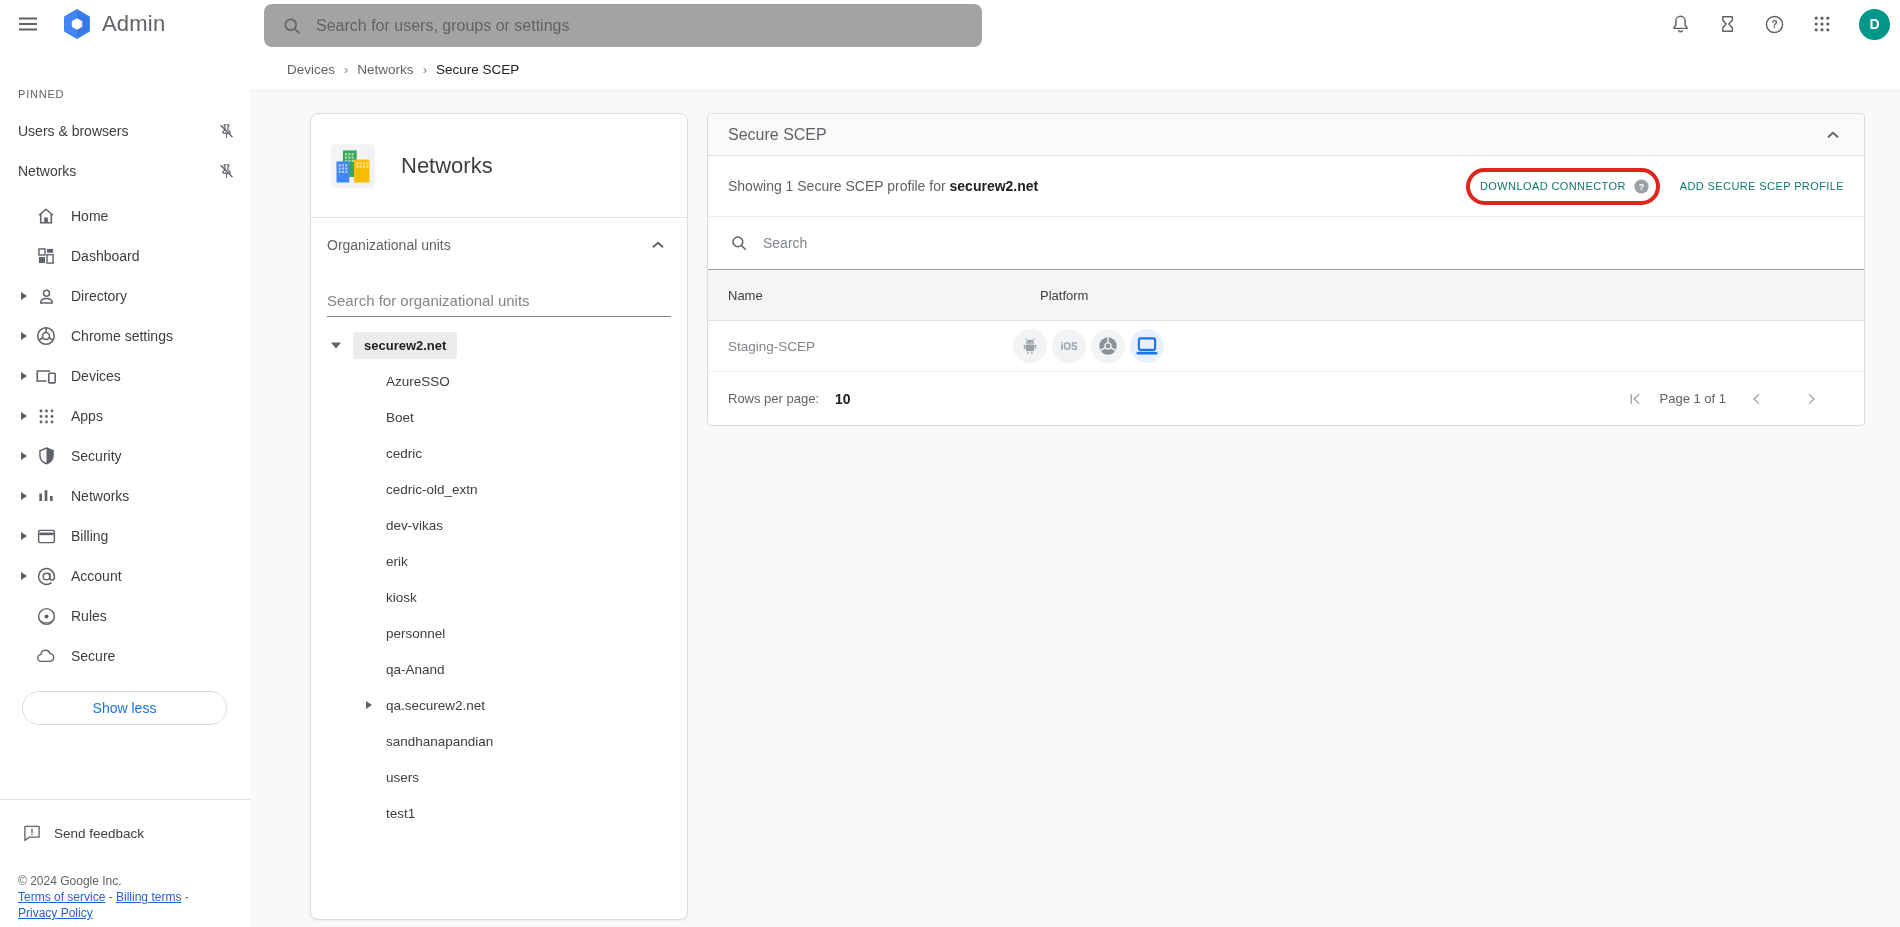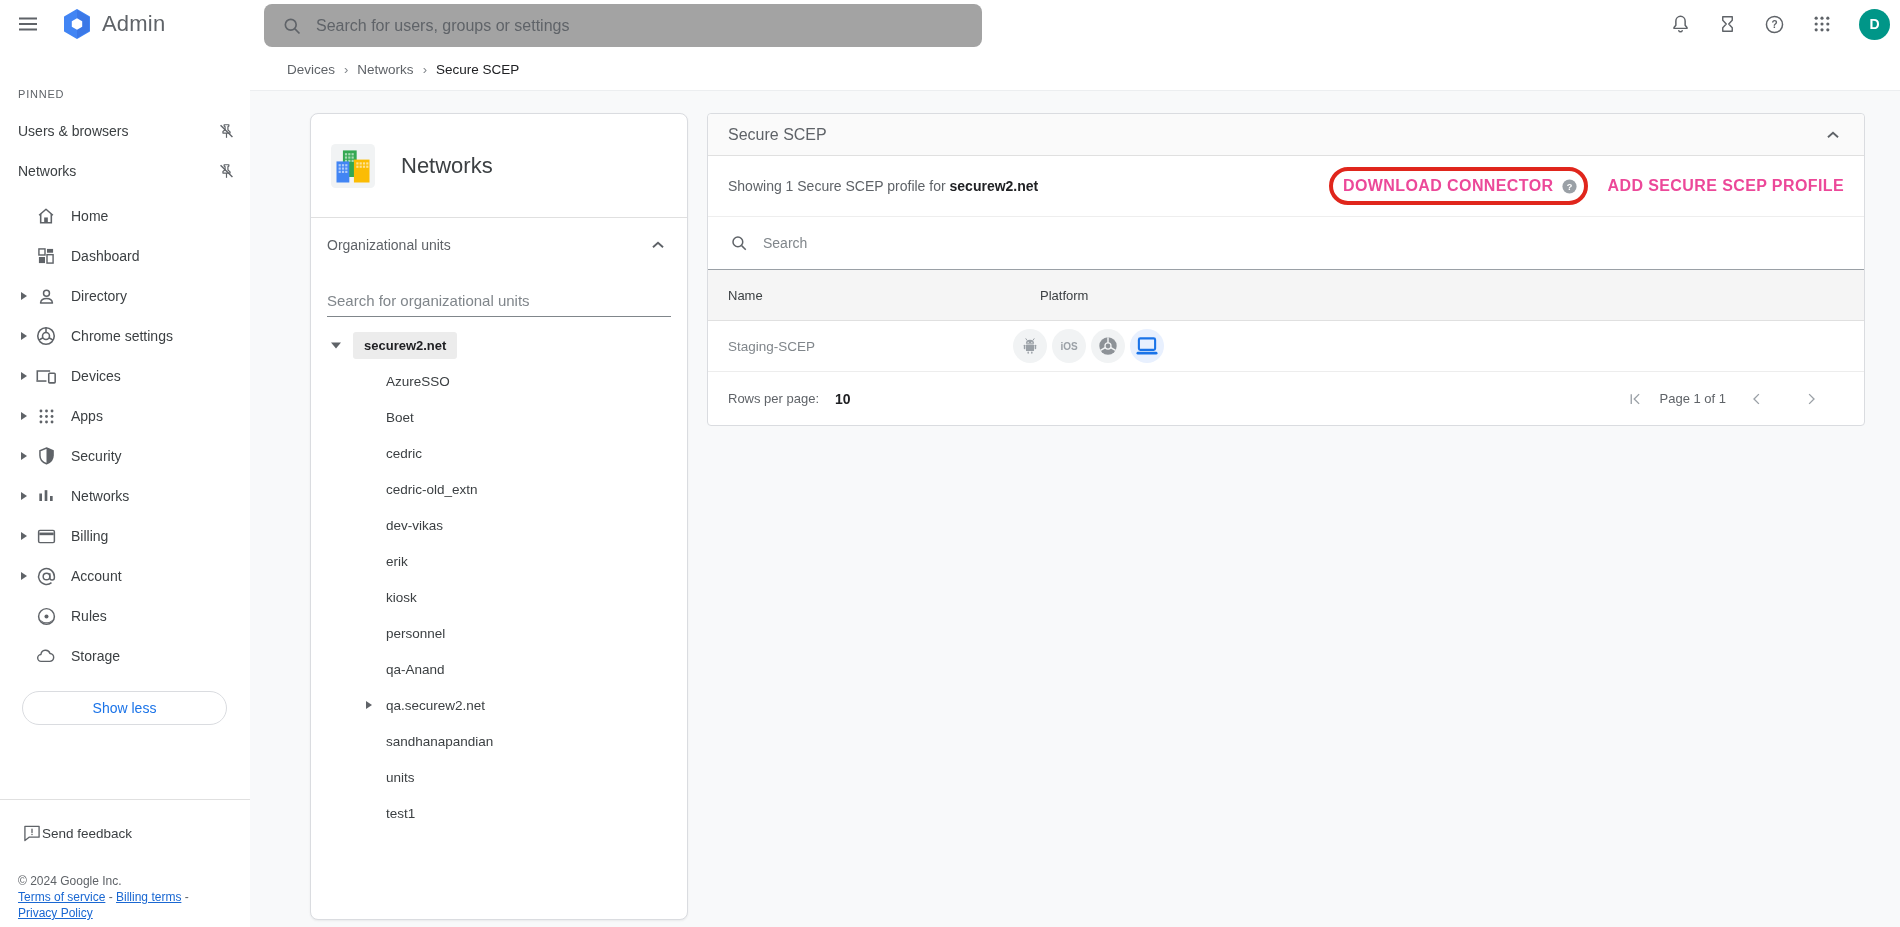--- a/index.html
+++ b/index.html
@@ -37,21 +37,21 @@
   .pinned-list { position:absolute; left:0; top:63px; width:250px; }
   .pinned-row { height:40px; display:flex; align-items:center; padding:0 14px 0 18px; font-size:14px; color:#3c4043; cursor:pointer; }
   .pinned-row .lbl { flex:1; }
   .nav-list { position:absolute; left:12px; top:148px; width:250px; }
   .nav-row { height:40px; display:flex; align-items:center; padding-left:4px; font-size:14px; color:#3c4043; cursor:pointer; }
   .nav-caret { width:15px; display:flex; justify-content:center; }
   .nav-icon { width:24px; margin-left:3px; display:flex; justify-content:center; }
   .nav-row .lbl { margin-left:13px; }
   .show-less { position:absolute; left:22px; top:643px; width:205px; height:34px; border:1px solid #dadce0; border-radius:17px; background:#fff; color:#1a73e8; font-size:14px; font-family:inherit; cursor:pointer; }
   .side-divider { position:absolute; left:0; top:751px; width:250px; height:1px; background:#e0e0e0; }
-  .feedback-row { position:absolute; left:0; top:765px; width:250px; height:40px; display:flex; align-items:center; padding-left:22px; font-size:13.5px; color:#3c4043; cursor:pointer; }
+  .feedback-row { position:absolute; left:0; top:765px; width:250px; height:40px; display:flex; align-items:center; padding-left:22px; gap:12px; font-size:13.5px; color:#3c4043; cursor:pointer; }
   .side-footer { position:absolute; left:18px; top:825px; width:212px; font-size:12px; color:#5f6368; line-height:16px; }
   .side-footer a { color:#1967d2; text-decoration:underline; cursor:pointer; }
 
   
   .org-card { position:absolute; left:310px; top:113px; width:378px; height:807px; background:#fff; border:1px solid #dadce0; border-radius:8px; box-shadow:0 1px 2px rgba(60,64,67,.08); z-index:5; overflow:hidden; }
   .org-head { height:104px; display:flex; align-items:center; padding:0 20px; gap:26px; border-bottom:1px solid #e0e0e0; }
   .org-title { font-size:22px; color:#3c4043; }
   .org-section { height:54px; display:flex; align-items:center; justify-content:space-between; padding:0 18px 0 16px; }
   .org-section .lbl { font-size:14px; color:#5f6368; }
   .org-search { margin:16px 16px 0 16px; }
@@ -67,21 +67,21 @@
 
   
   .scep { position:absolute; left:707px; top:113px; width:1158px; background:#fff; border:1px solid #dadce0; border-radius:4px; z-index:5; }
   .scep-head { height:42px; background:#fafafa; border-bottom:1px solid #e0e0e0; display:flex; align-items:center; justify-content:space-between; padding:0 20px; border-radius:4px 4px 0 0; }
   .scep-title { font-size:16px; color:#5f6368; }
   .scep-collapse { cursor:pointer; }
   .scep-summary { height:61px; display:flex; align-items:center; justify-content:space-between; padding:0 20px; border-bottom:1px solid #eeeeee; }
   .summary-text { font-size:14px; color:#5f6368; }
   .summary-text b { color:#202124; }
   .scep-actions { display:flex; align-items:center; gap:28px; }
-  .txt-btn { font-size:16px; font-weight:bold; letter-spacing:.4px; color:#ec4899; cursor:pointer; white-space:nowrap; background:none; border:none; font-family:inherit; padding:0; }
+  .txt-btn { font-size:11px; font-weight:normal; letter-spacing:.4px; color:#0f766e; cursor:pointer; white-space:nowrap; background:none; border:none; font-family:inherit; padding:0; }
   .dl-wrap { position:relative; display:flex; align-items:center; gap:7px; padding:0 2px; }
   .red-oval { position:absolute; left:-12px; right:-8px; top:-10px; bottom:-10px; border:4px solid #e0261c; border-radius:19px; pointer-events:none; }
   .scep-search { height:53px; display:flex; align-items:center; gap:15px; padding:0 22px; border-bottom:1px solid #9aa0a6; }
   .scep-search input { flex:1; border:none; outline:none; font-size:14px; color:#3c4043; background:transparent; font-family:inherit; }
   .scep-search input::placeholder { color:#80868b; }
   .thead { height:51px; background:#f5f5f5; display:flex; align-items:center; border-bottom:1px solid #e0e0e0; font-size:13px; color:#3c4043;gap:27px; }
   .col-name { width:305px; padding-left:20px; }
   .trow { height:51px; display:flex; align-items:center; border-bottom:1px solid #ededed; }
   .cell-name { width:305px; padding-left:20px; font-size:13.5px; color:#80868b; }
   .plat-cell { display:flex; align-items:center; gap:5px; }
@@ -350,21 +350,21 @@
         </span>
         <span class="lbl">Rules</span>
       </div>
       <div class="nav-row">
         <span class="nav-caret i"></span>
         <span class="nav-icon i">
           <svg width="22" height="20" viewBox="0 0 24 24" fill="none" stroke="#5f6368" stroke-width="1.7">
             <path d="M6.3 18.4a4.1 4.1 0 0 1-.4-8.2 5.6 5.6 0 0 1 10.9-1.2 4.6 4.6 0 0 1-.6 9.4z" stroke-linejoin="round"></path>
           </svg>
         </span>
-        <span class="lbl">Storage</span>
+        <span class="lbl">Secure</span>
       </div>
     </div>
   <button class="show-less">Show less</button>
   <div class="side-divider"></div>
   <div class="feedback-row">
     <span class="i">
         <svg width="20" height="20" viewBox="0 0 24 24" fill="none" stroke="#5f6368" stroke-width="1.6">
           <path d="M3.5 4h17v13H8.5l-5 4z" stroke-linejoin="round"></path>
           <path d="M12 7.3v4.2" stroke-linecap="round"></path>
           <circle cx="12" cy="13.9" r=".9" fill="#5f6368" stroke="none"></circle>
@@ -486,21 +486,21 @@
             </svg>
           </span>
           <span>qa.securew2.net</span>
         </div>
         <div class="tree-row child">
           <span class="child-caret i"></span>
           <span>sandhanapandian</span>
         </div>
         <div class="tree-row child">
           <span class="child-caret i"></span>
-          <span>units</span>
+          <span>users</span>
         </div>
         <div class="tree-row child">
           <span class="child-caret i"></span>
           <span>test1</span>
         </div>
       </div>
   </div>
 </div>
 
 <div class="scep">

